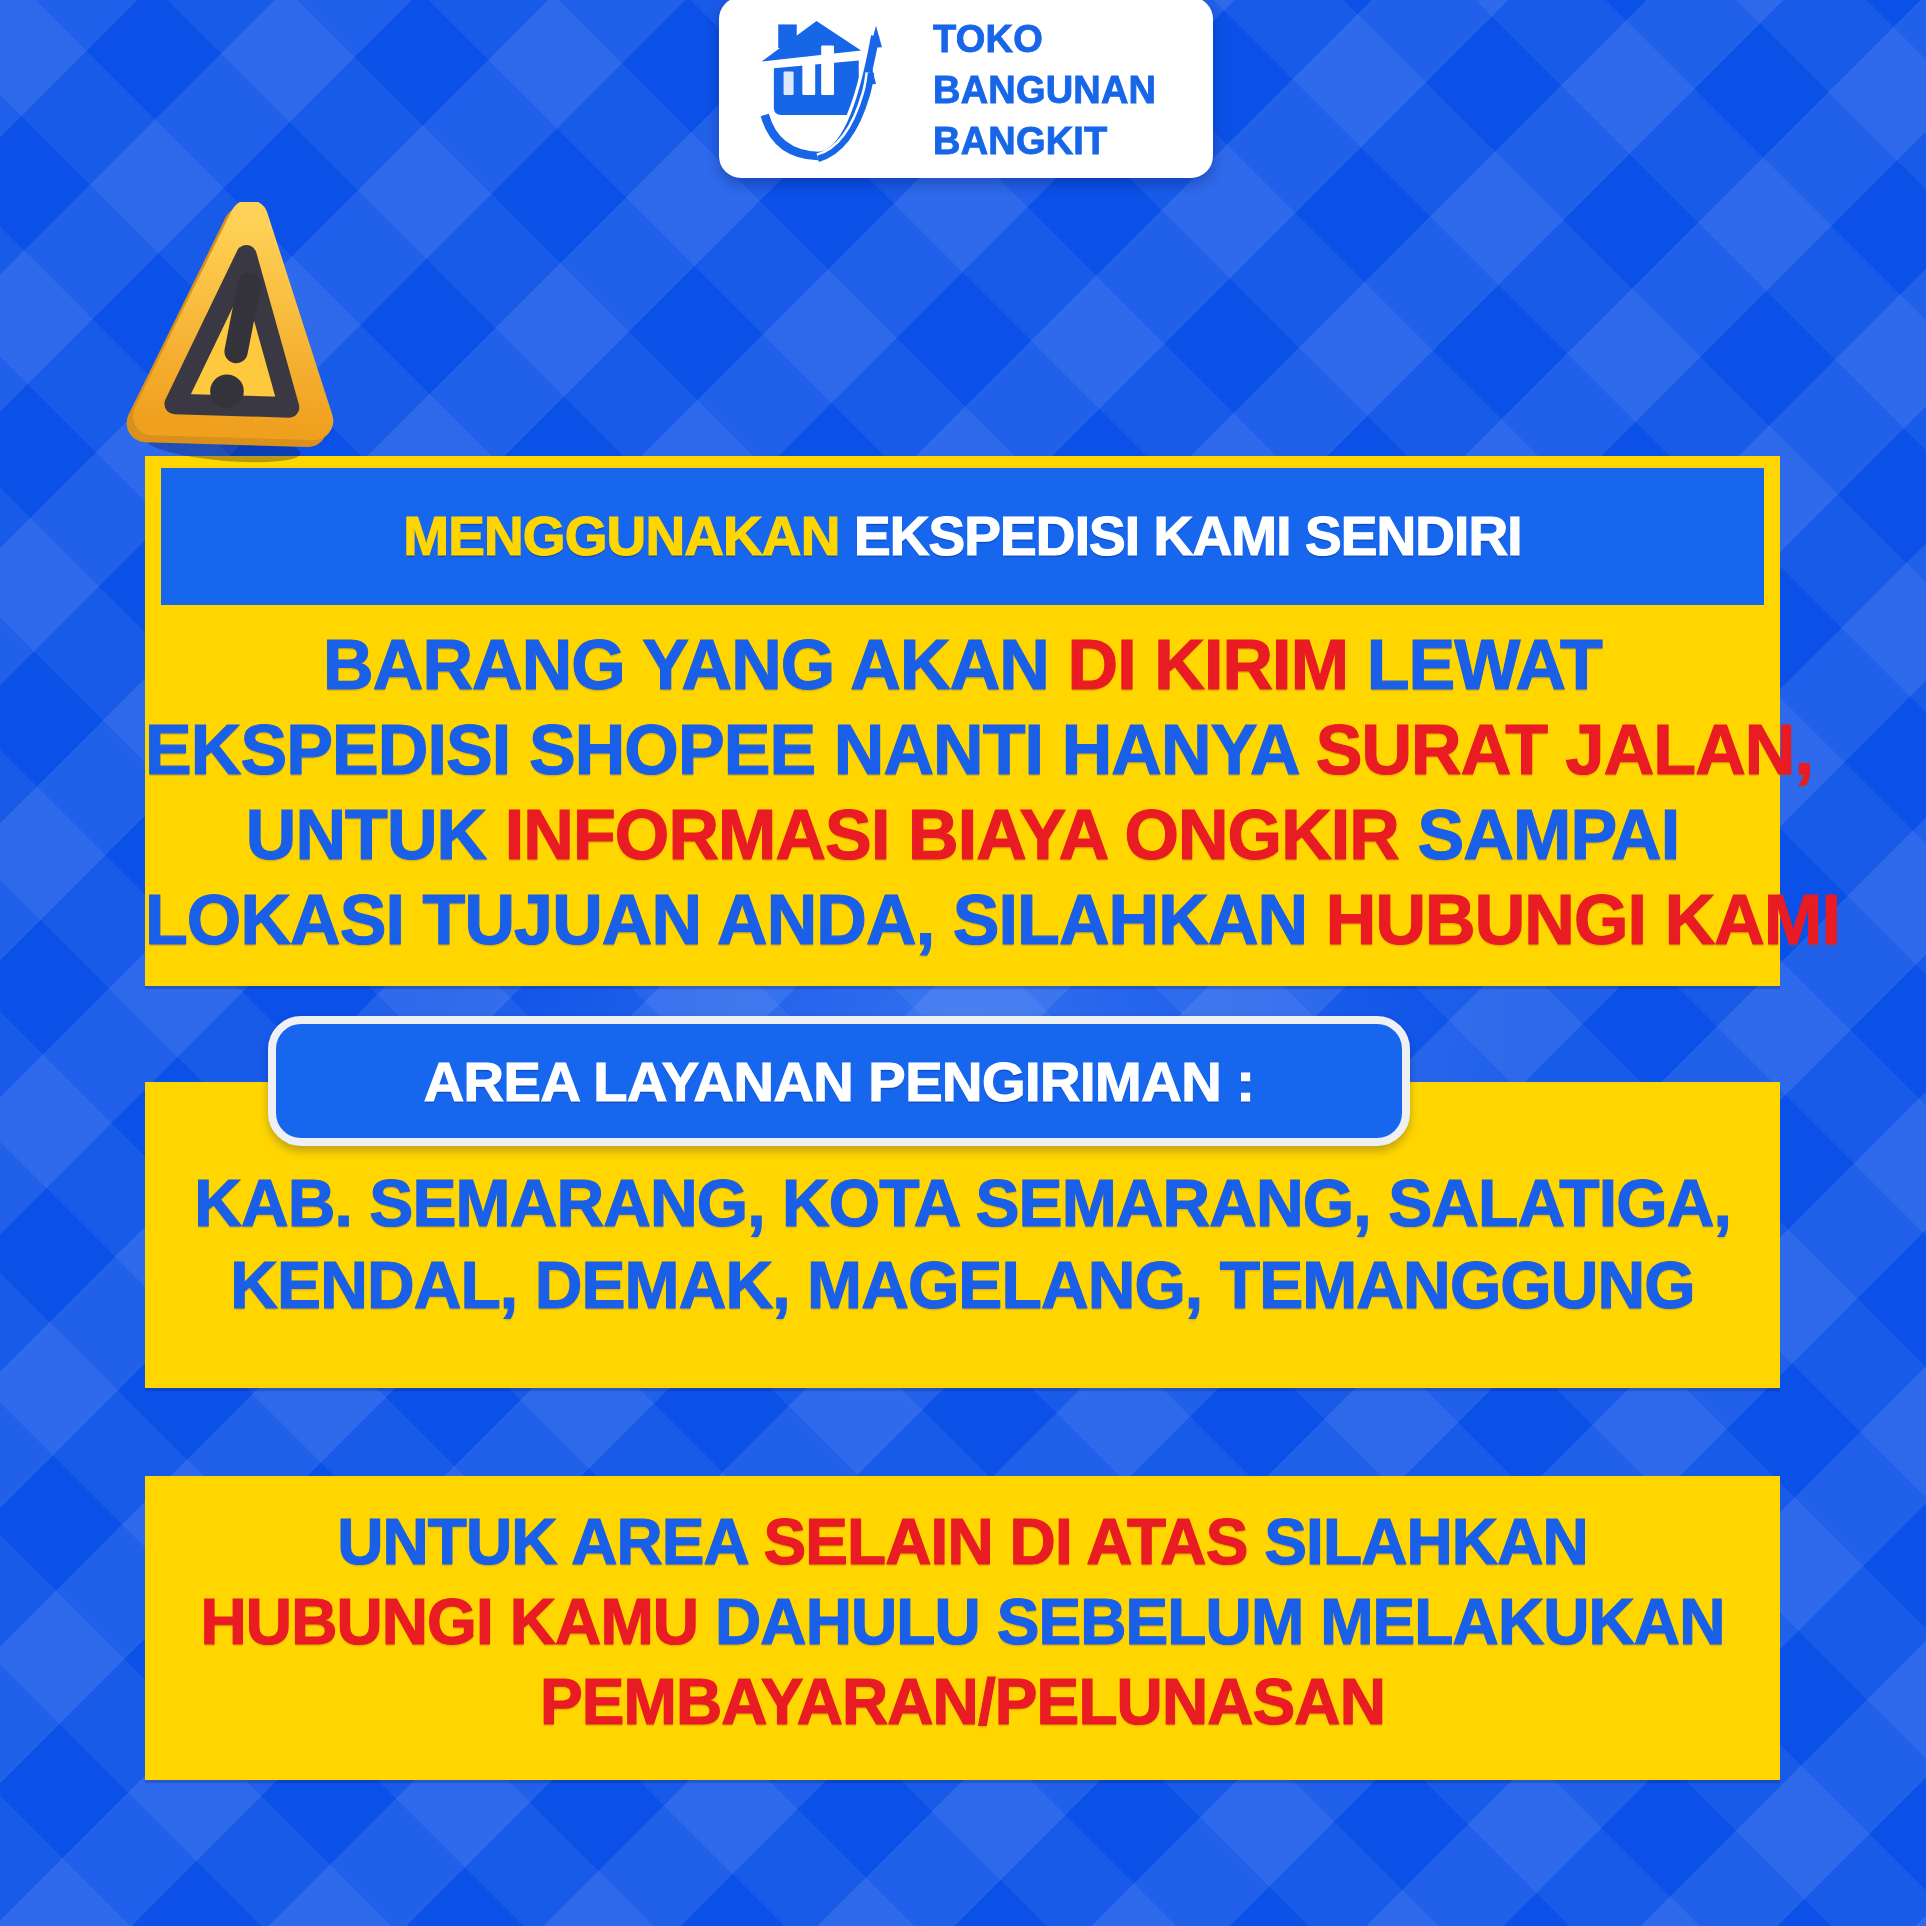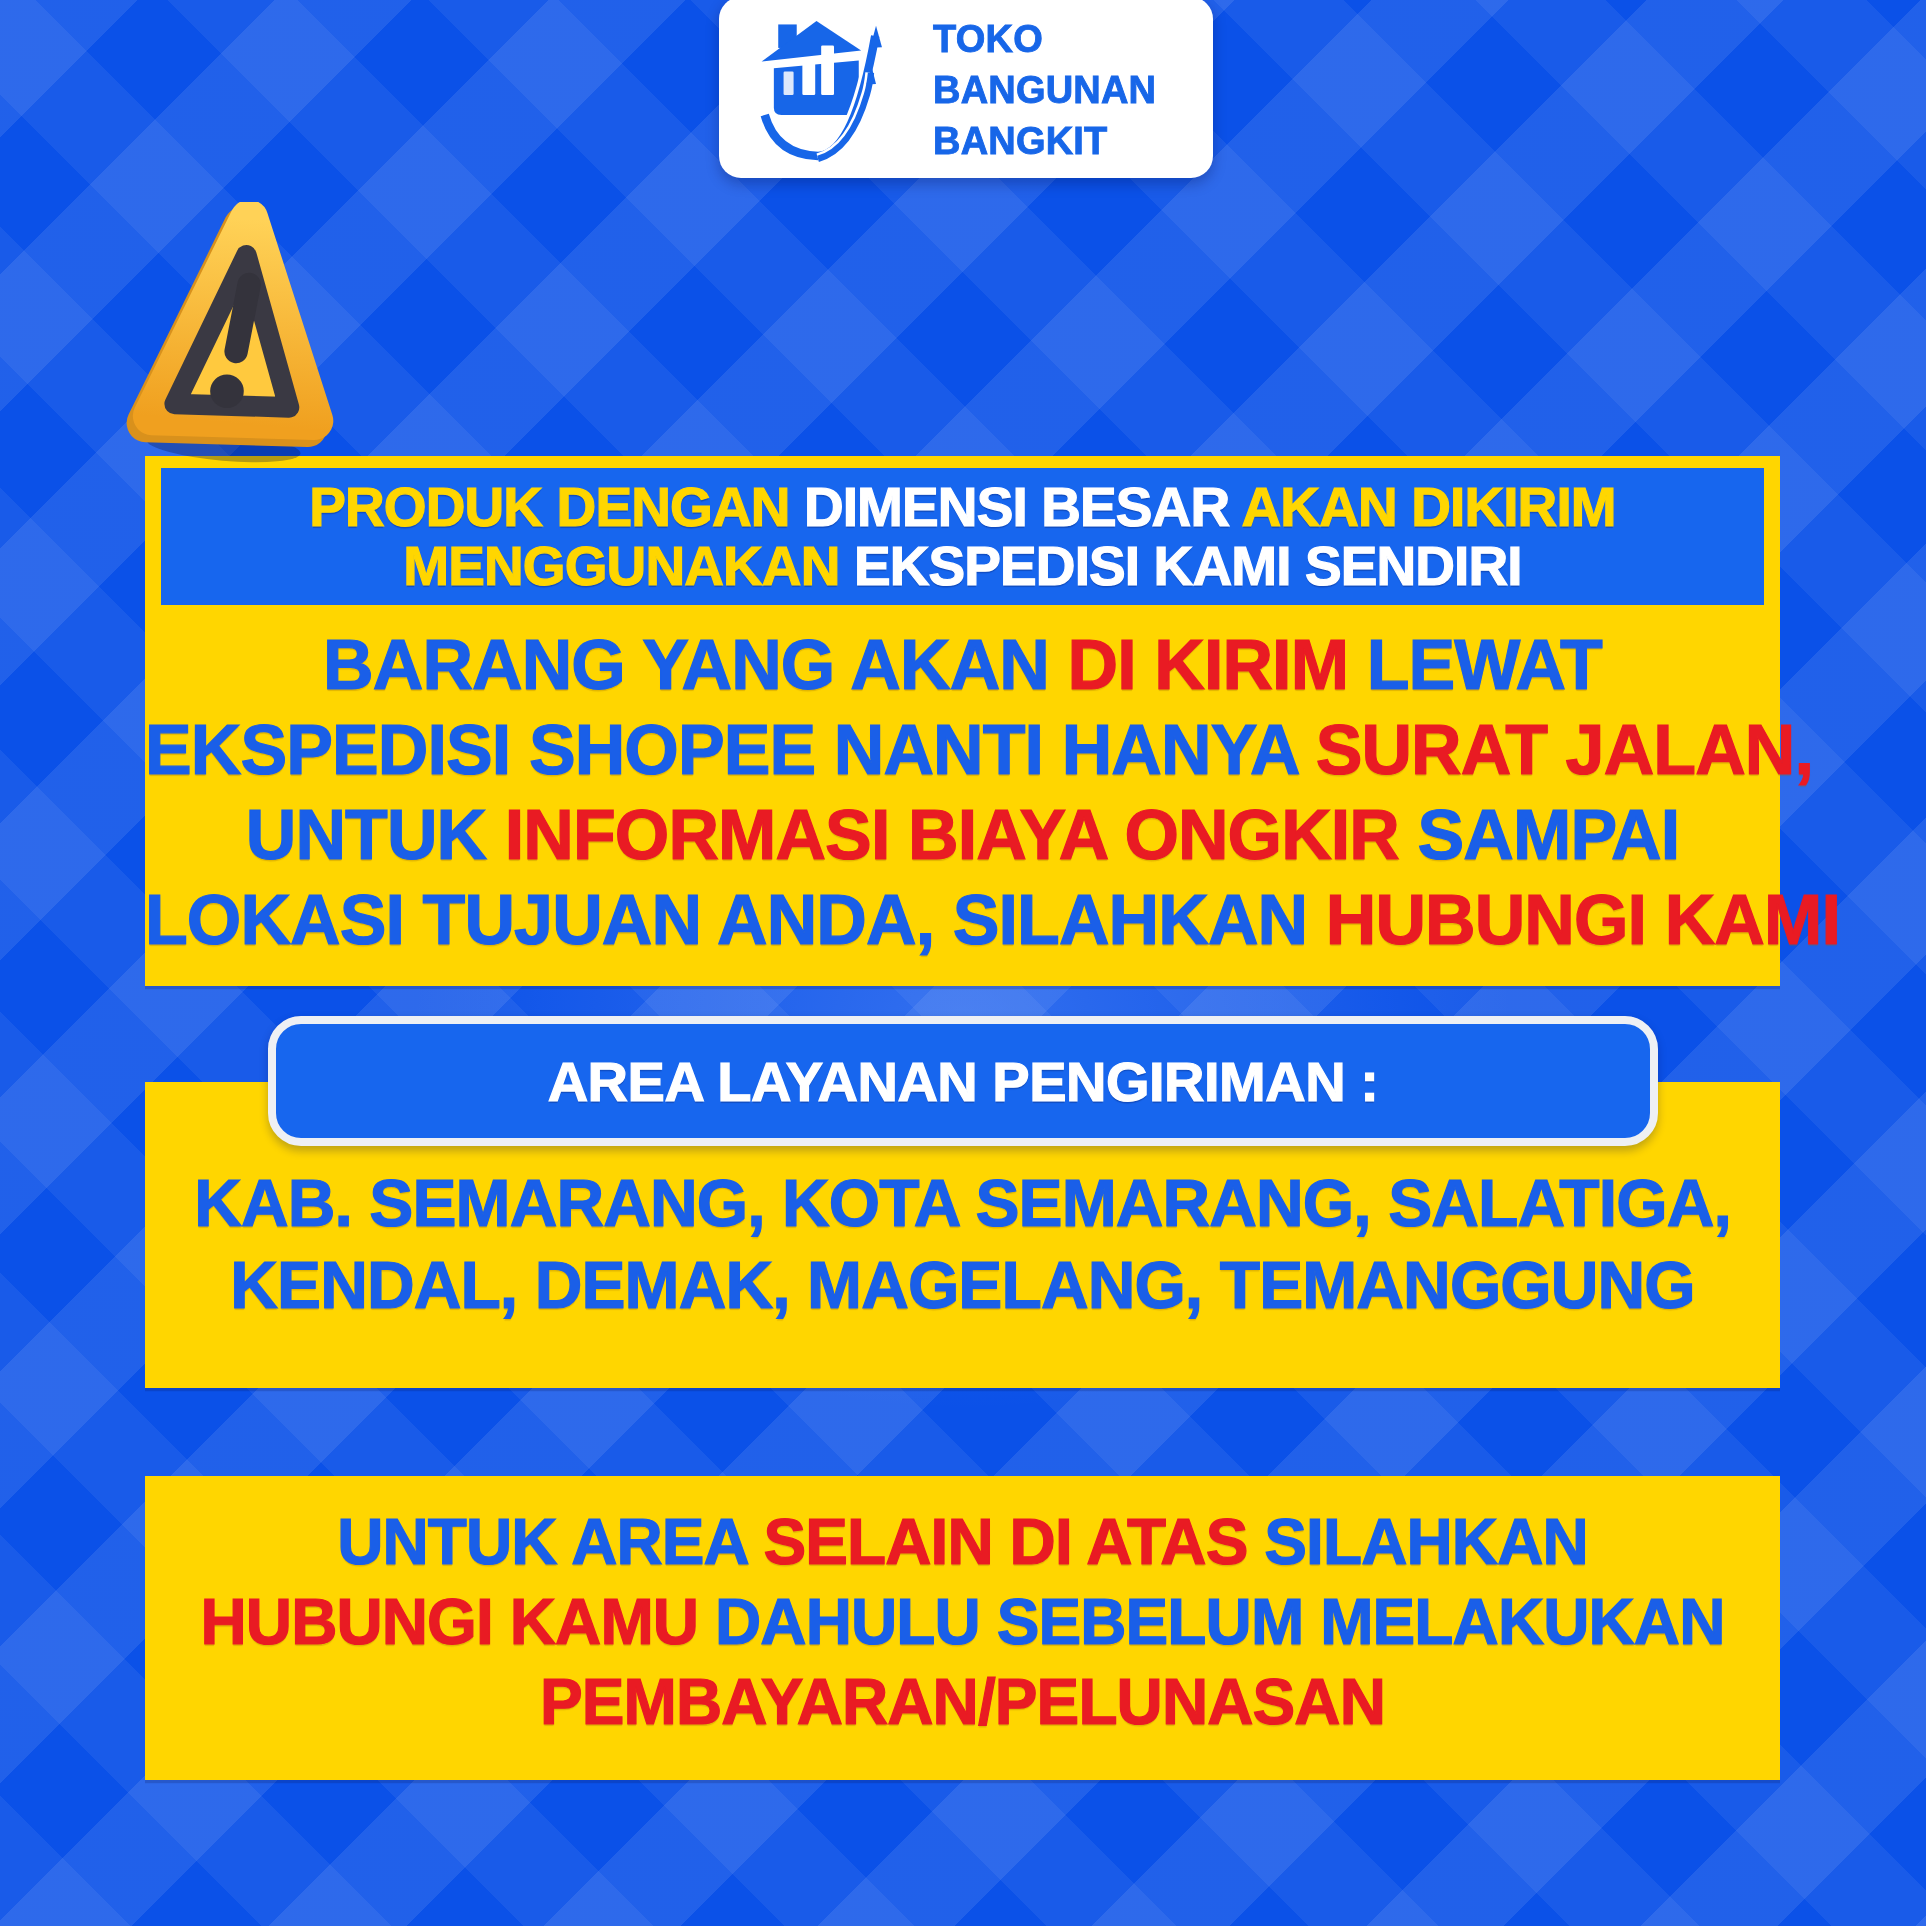--- a/index.html
+++ b/index.html
@@ -76,21 +76,21 @@
   .body-lines{position:absolute;left:0;right:0;top:167px;text-align:center;}
   .big-line{
     font-size:70px;line-height:85px;font-weight:700;letter-spacing:-0.9px;
     white-space:pre;text-align:center;
     text-shadow:0 2.3px 0.9px rgba(150,100,0,.28);
   }
   .big-line span{-webkit-text-stroke:1.2px currentColor;}
 
   
   .area-pill{
-    left:268px;top:1016px;width:1390px;height:130px;z-index:4;
+    left:268px;top:1016px;width:1142px;height:130px;z-index:4;
     background:var(--panel-blue);
     border:8.3px solid var(--pill-border);border-radius:33px;
     display:flex;align-items:center;justify-content:center;
     box-shadow:0 4.6px 8.3px rgba(0,10,70,.25);
   }
   .area-pill span{
     color:var(--white);font-size:56px;font-weight:700;letter-spacing:-0.5px;
     -webkit-text-stroke:1.2px var(--white);white-space:pre;
     text-shadow:0 2.3px 0.9px rgba(0,20,90,.30);
   }
@@ -154,21 +154,20 @@
           <rect x="226" y="148" width="50" height="196" rx="25"></rect>
           <circle cx="248" cy="406" r="36"></circle>
         </g>
       </g>
     </svg>
   </div>
 
 
   <section class="abs panel shipping-box">
     <div class="shipping-header">
-      <p><span class="seg" data-color="yellow">PRODUK DENGAN </span><span class="seg" data-color="white">DIMENSI BESAR </span><span class="seg" data-color="yellow">AKAN DIKIRIM</span></p>
       <p><span class="seg" data-color="yellow">MENGGUNAKAN </span><span class="seg" data-color="white">EKSPEDISI KAMI SENDIRI</span></p>
     </div>
     <div class="body-lines">
       <p class="big-line"><span data-color="blue">BARANG YANG AKAN </span><span data-color="red">DI KIRIM </span><span data-color="blue">LEWAT</span></p>
       <p class="big-line"><span data-color="blue">EKSPEDISI SHOPEE NANTI HANYA </span><span data-color="red">SURAT JALAN,</span></p>
       <p class="big-line"><span data-color="blue">UNTUK </span><span data-color="red">INFORMASI BIAYA ONGKIR </span><span data-color="blue">SAMPAI</span></p>
       <p class="big-line"><span data-color="blue">LOKASI TUJUAN ANDA, SILAHKAN </span><span data-color="red">HUBUNGI KAMI</span></p>
     </div>
   </section>
 

